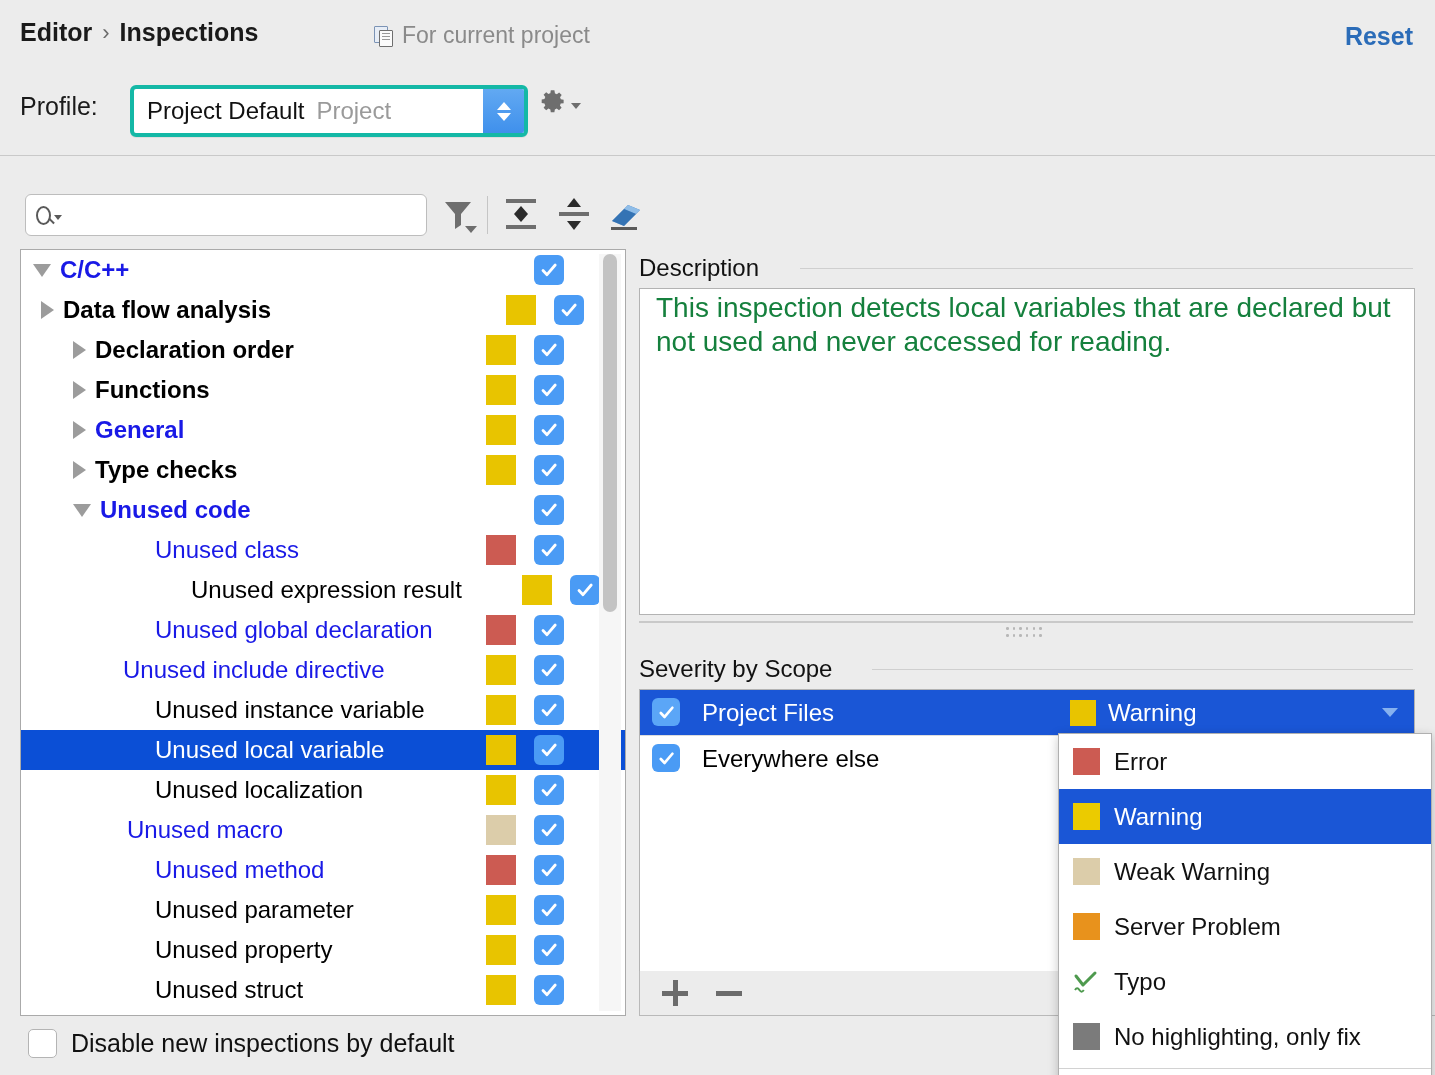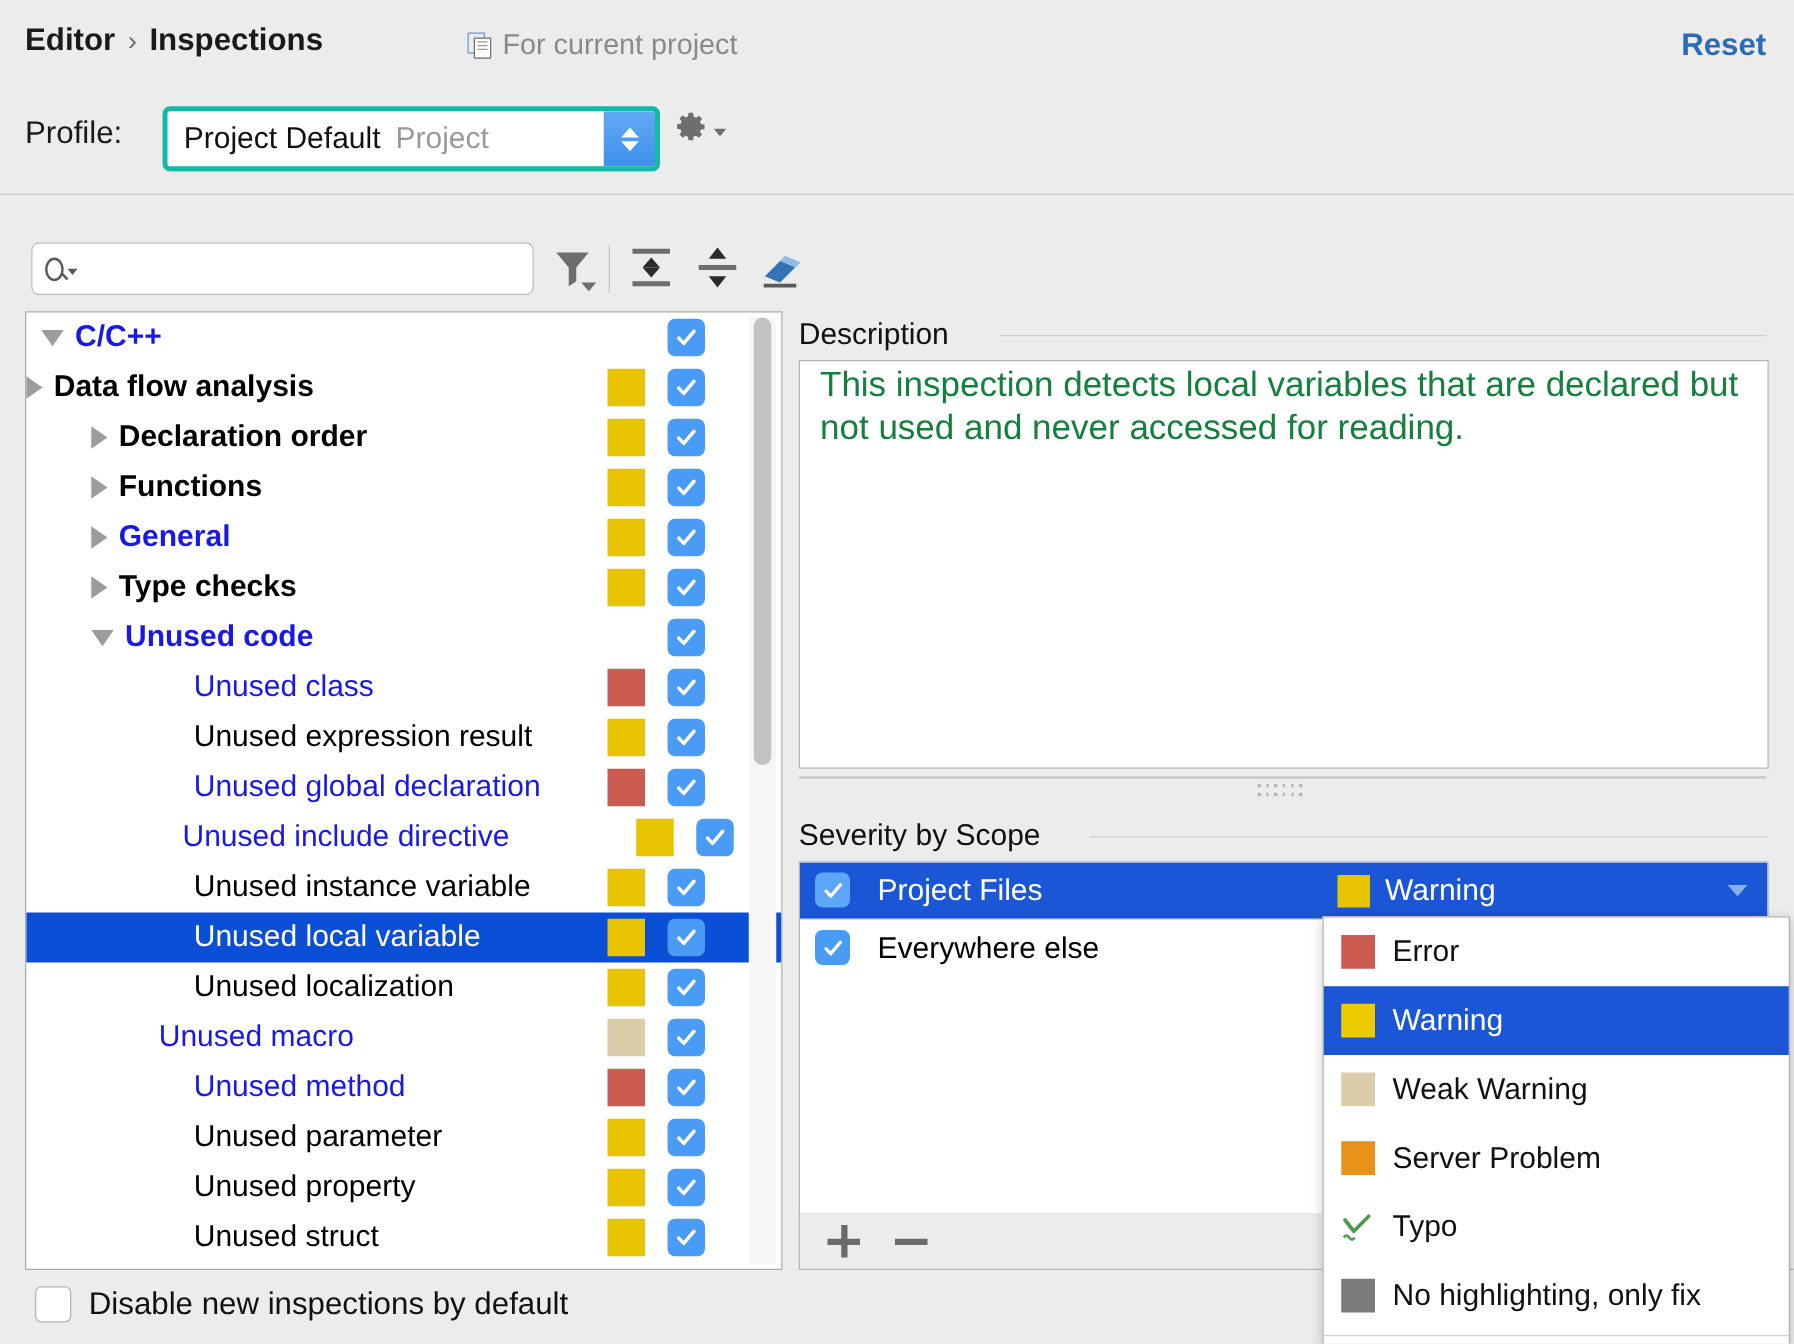--- a/index.html
+++ b/index.html
@@ -293,21 +293,21 @@
     <div class="tree-inner">
         <div class="row" style="padding-left: 12px;">
           <span class="twisty open"></span>
           <span class="label bold blue">C/C++</span>
           <span class="cbx">
             <svg width="20" height="20" viewBox="0 0 20 20">
               <path d="M4 10.5l4 4.2L16.2 5" stroke="#fff" stroke-width="2.8" fill="none" stroke-linecap="round" stroke-linejoin="round"></path>
             </svg>
           </span>
         </div>
-        <div class="row" style="">
+        <div class="row" style=" margin-left: 20px;">
           <span class="twisty closed"></span>
           <span class="label bold">Data flow analysis</span>
           <span class="sev-swatch" style="background: rgb(232, 196, 0);"></span>
           <span class="cbx">
             <svg width="20" height="20" viewBox="0 0 20 20">
               <path d="M4 10.5l4 4.2L16.2 5" stroke="#fff" stroke-width="2.8" fill="none" stroke-linecap="round" stroke-linejoin="round"></path>
             </svg>
           </span>
         </div>
         <div class="row" style="padding-left: 52px;">
@@ -362,41 +362,41 @@
         <div class="row" style="padding-left: 112px;">
           <span class="twisty none"></span>
           <span class="label blue">Unused class</span>
           <span class="sev-swatch" style="background: rgb(204, 91, 82);"></span>
           <span class="cbx">
             <svg width="20" height="20" viewBox="0 0 20 20">
               <path d="M4 10.5l4 4.2L16.2 5" stroke="#fff" stroke-width="2.8" fill="none" stroke-linecap="round" stroke-linejoin="round"></path>
             </svg>
           </span>
         </div>
-        <div class="row" style="padding-left: 112px;">
+        <div class="row" style="padding-left: 112px; margin-left: 36px;">
           <span class="twisty none"></span>
           <span class="label">Unused expression result</span>
           <span class="sev-swatch" style="background: rgb(232, 196, 0);"></span>
           <span class="cbx">
             <svg width="20" height="20" viewBox="0 0 20 20">
               <path d="M4 10.5l4 4.2L16.2 5" stroke="#fff" stroke-width="2.8" fill="none" stroke-linecap="round" stroke-linejoin="round"></path>
             </svg>
           </span>
         </div>
         <div class="row" style="padding-left: 112px;">
           <span class="twisty none"></span>
           <span class="label blue">Unused global declaration</span>
           <span class="sev-swatch" style="background: rgb(204, 91, 82);"></span>
           <span class="cbx">
             <svg width="20" height="20" viewBox="0 0 20 20">
               <path d="M4 10.5l4 4.2L16.2 5" stroke="#fff" stroke-width="2.8" fill="none" stroke-linecap="round" stroke-linejoin="round"></path>
             </svg>
           </span>
         </div>
-        <div class="row" style="padding-left: 80px; margin-left: 23px;">
+        <div class="row" style="padding-left: 80px;">
           <span class="twisty none"></span>
           <span class="label blue">Unused include directive</span>
           <span class="sev-swatch" style="background: rgb(232, 196, 0);"></span>
           <span class="cbx">
             <svg width="20" height="20" viewBox="0 0 20 20">
               <path d="M4 10.5l4 4.2L16.2 5" stroke="#fff" stroke-width="2.8" fill="none" stroke-linecap="round" stroke-linejoin="round"></path>
             </svg>
           </span>
         </div>
         <div class="row" style="padding-left: 112px;">

